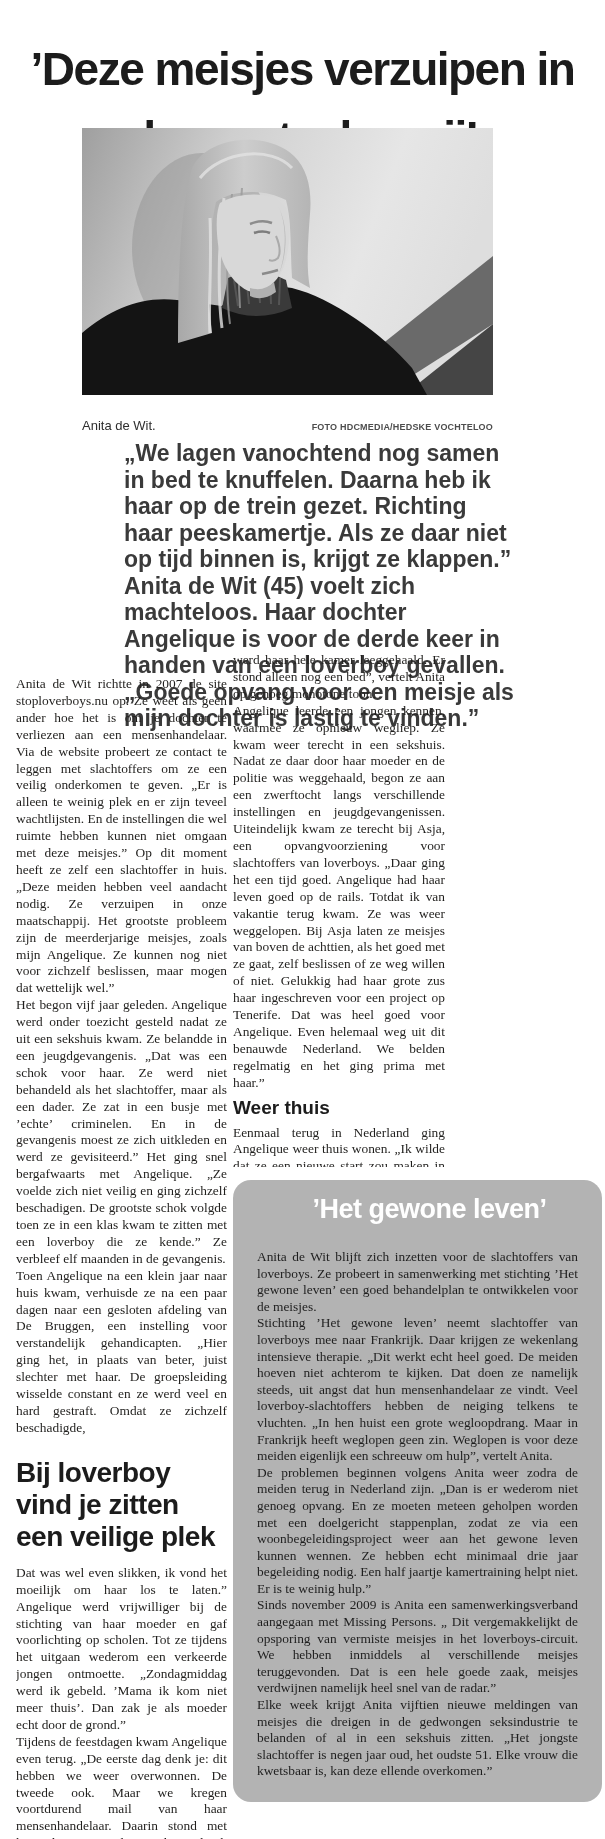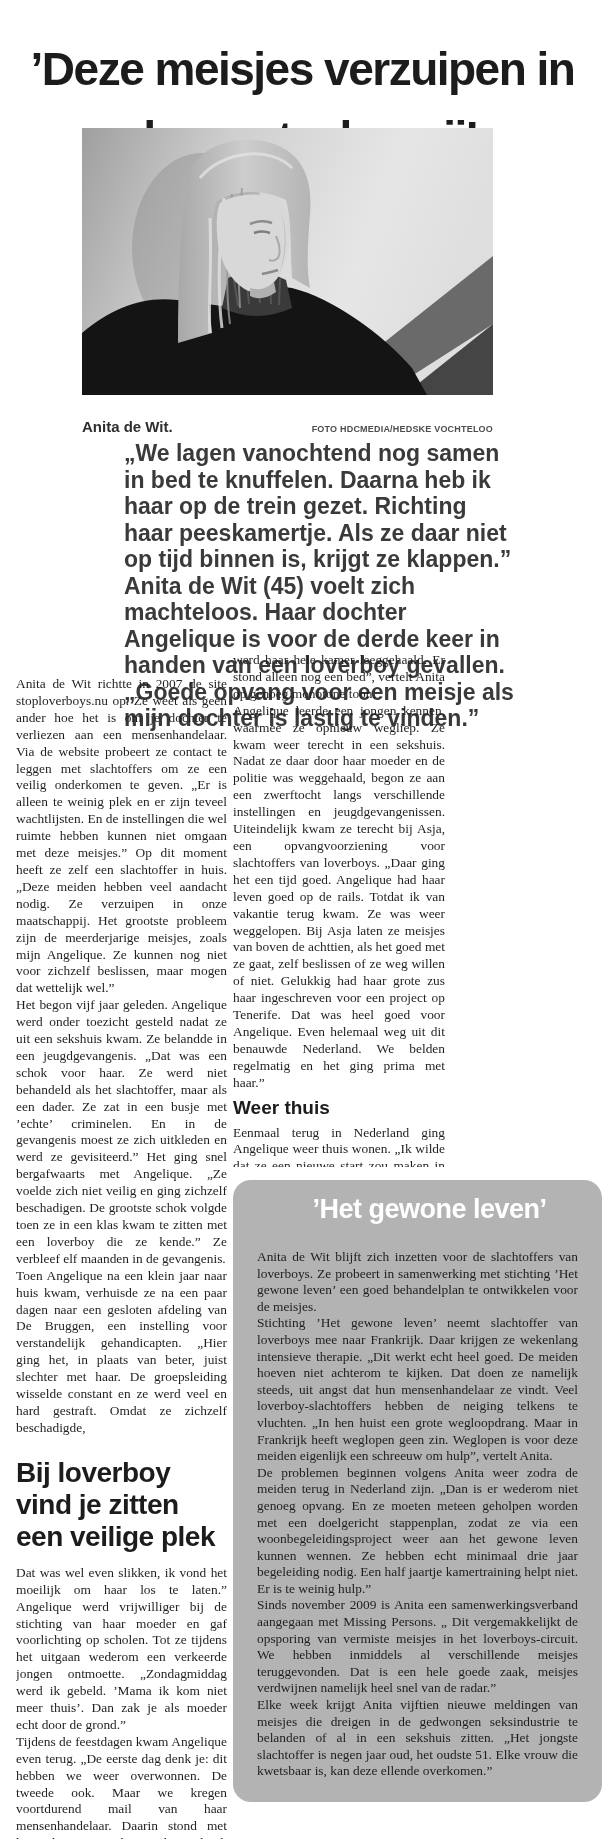--- a/index.html
+++ b/index.html
@@ -12,21 +12,21 @@
   .headline{
     top:4px;left:0;width:605px;text-align:center;
     font-family:"Liberation Sans", sans-serif;font-weight:700;
     font-size:46px;line-height:69px;letter-spacing:-1.5px;color:#1c1c1c;
   }
   .photo{top:128px;left:82px;width:411px;height:267px;background:#d9d9d9;overflow:hidden;}
   .caption-row{
     top:418px;left:82px;width:411px;display:flex;justify-content:space-between;align-items:baseline;
     font-family:"Liberation Sans", sans-serif;
   }
-  .caption{font-size:15px;font-weight:700;color:#2e2e2e;}
+  .caption{font-size:13px;font-weight:400;color:#2e2e2e;}
   .credit{font-size:9px;font-weight:700;color:#4d4d4d;letter-spacing:.2px;padding-left:20px;}
   .lead{
     top:440px;left:124px;width:392px;
     font-family:"Liberation Sans", sans-serif;font-weight:700;
     font-size:23px;line-height:26.5px;color:#3a3a3a;
   }
   .col{font-size:13.4px;line-height:16.9px;text-align:justify;}
   .col p{margin:0;}
   .col-left{top:676px;left:16px;width:211px;height:1170px;overflow:hidden;}
   .col-right{top:652px;left:233px;width:212px;height:515px;overflow:hidden;}

